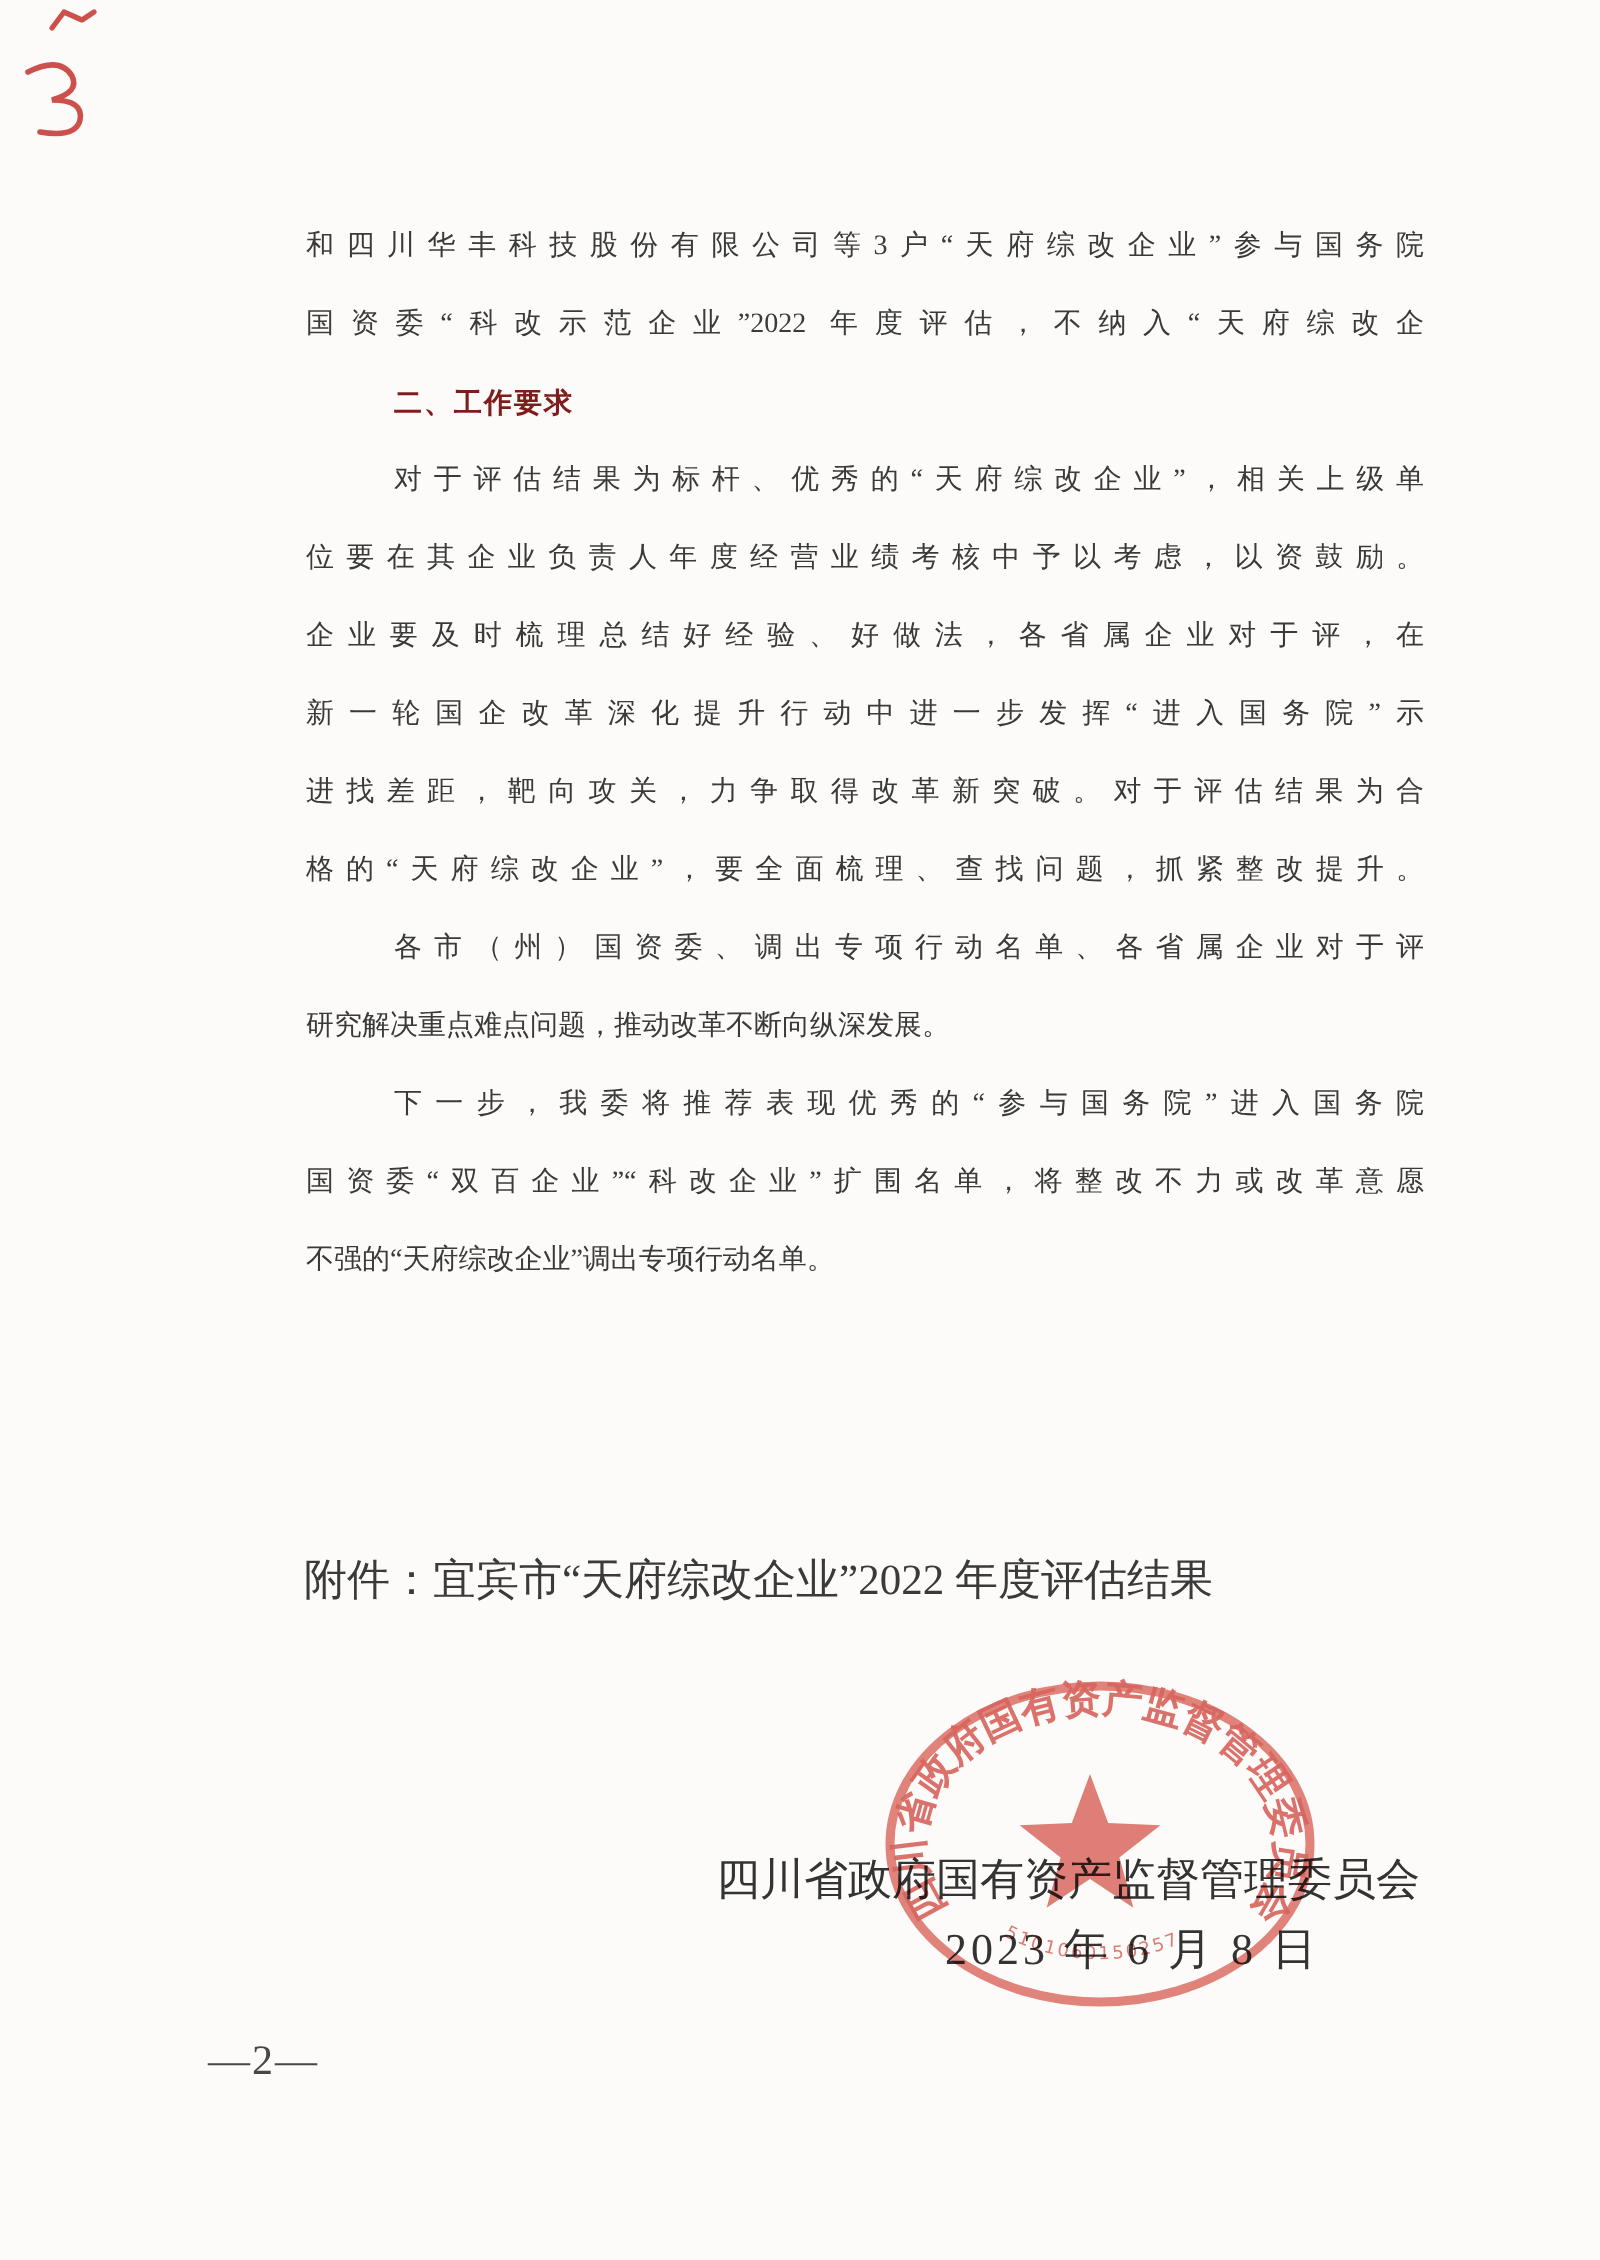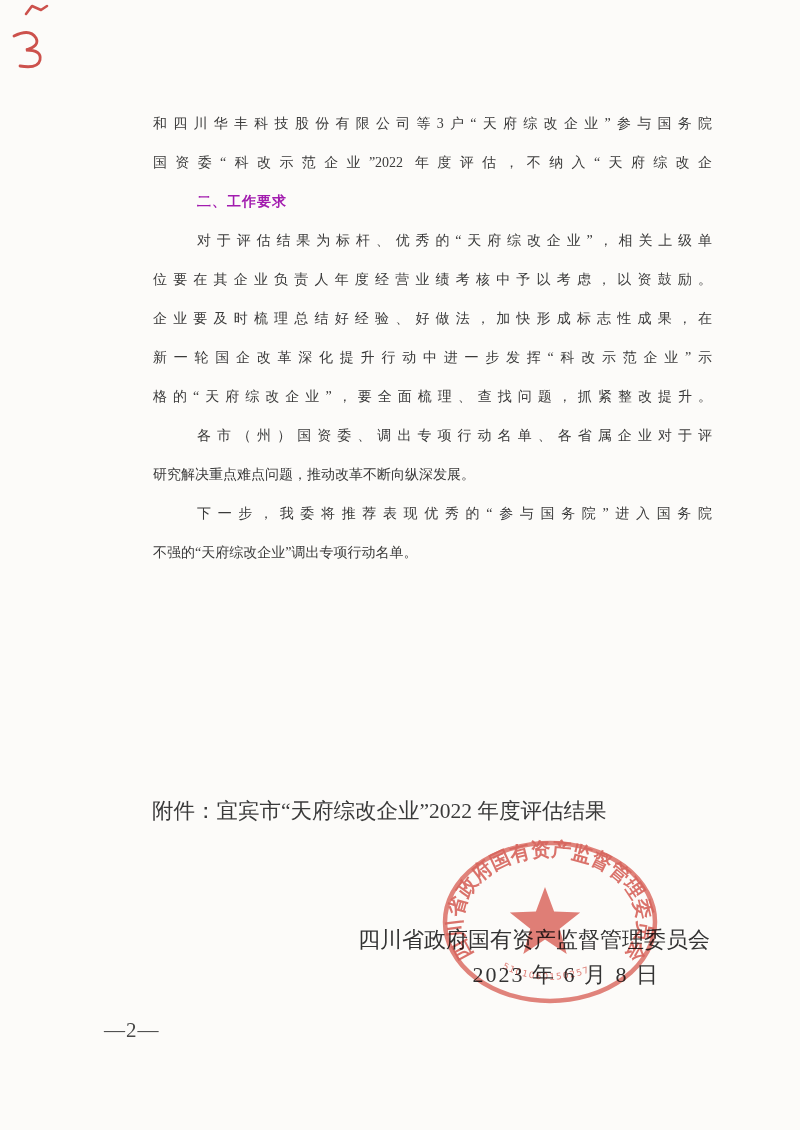--- a/index.html
+++ b/index.html
@@ -30,26 +30,26 @@
     margin-left:45px;
   }
   .line.just{
     white-space:normal;
     text-align:justify;
     text-align-last:justify;
   }
   .line.bold{
     font-family:"Liberation Sans","DejaVu Sans",sans-serif;
     font-weight:bold;
-    color:#a21caf;
+    color:#7f1d1d;
     letter-spacing:1px;
   }
   .attachment{
     position:absolute;
-    left:152px;top:796px;
+    left:152px;top:775px;
     font-size:21.5px;
     line-height:30px;
     white-space:nowrap;
   }
   .signature{
     position:absolute;
     left:358px;top:925px;
     width:344px;
     font-size:22px;
     text-align:justify;
@@ -96,26 +96,28 @@
     <path d="M22 14 l6 -8 l9 4 l6 -4" fill="none" stroke="#c4342e" stroke-width="2.6" stroke-linecap="round" stroke-linejoin="round"></path>
     <path d="M10 36 q 16 -8 22 2 q 4 8 -10 12 q 16 0 14 10 q -2 9 -20 6" fill="none" stroke="#c4342e" stroke-width="2.8" stroke-linecap="round"></path>
   </svg>
 
   <div class="body-text">
       <div class="line just">和四川华丰科技股份有限公司等3户“天府综改企业”参与国务院</div>
       <div class="line just">国资委“科改示范企业”2022 年度评估，不纳入“天府综改企</div>
       <div class="line bold" style="padding-left: 44px;">二、工作要求</div>
       <div class="line just" style="padding-left: 44px;">对于评估结果为标杆、优秀的“天府综改企业”，相关上级单</div>
       <div class="line just">位要在其企业负责人年度经营业绩考核中予以考虑，以资鼓励。</div>
-      <div class="line just">企业要及时梳理总结好经验、好做法，加快形成标志性成果，在</div>
-      <div class="line just">新一轮国企改革深化提升行动中进一步发挥“科改示范企业”示</div>
+      <div class="line just">企业要及时梳理总结好经验、好做法，各省属企业对于评，在</div>
+      <div class="line just">新一轮国企改革深化提升行动中进一步发挥“进入国务院”示</div>
+      <div class="line just">进找差距，靶向攻关，力争取得改革新突破。对于评估结果为合</div>
       <div class="line just">格的“天府综改企业”，要全面梳理、查找问题，抓紧整改提升。</div>
       <div class="line just" style="padding-left: 44px;">各市（州）国资委、调出专项行动名单、各省属企业对于评</div>
       <div class="line">研究解决重点难点问题，推动改革不断向纵深发展。</div>
       <div class="line just" style="padding-left: 44px;">下一步，我委将推荐表现优秀的“参与国务院”进入国务院</div>
+      <div class="line just">国资委“双百企业”“科改企业”扩围名单，将整改不力或改革意愿</div>
       <div class="line">不强的“天府综改企业”调出专项行动名单。</div>
     </div>
 
   <div class="attachment">附件：宜宾市“天府综改企业”2022 年度评估结果</div>
 
   <div class="signature">四川省政府国有资产监督管理委员会</div>
 
   <div class="doc-date">2023 年 6 月 8 日</div>
 
   <svg class="seal" viewBox="435 834 230 178">

